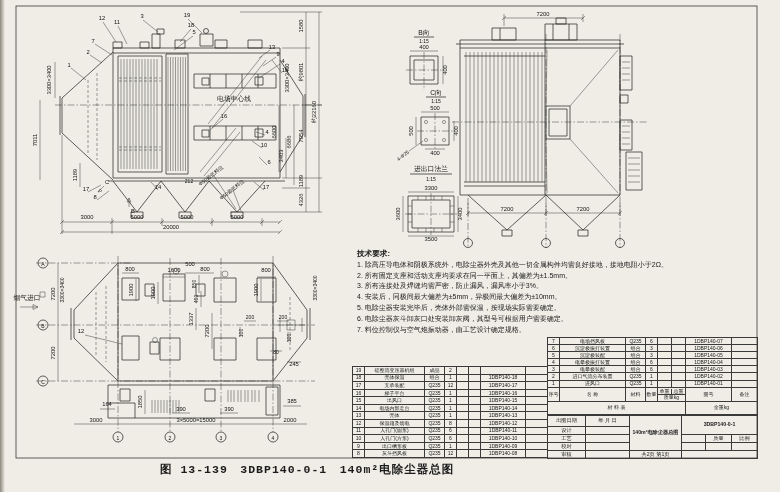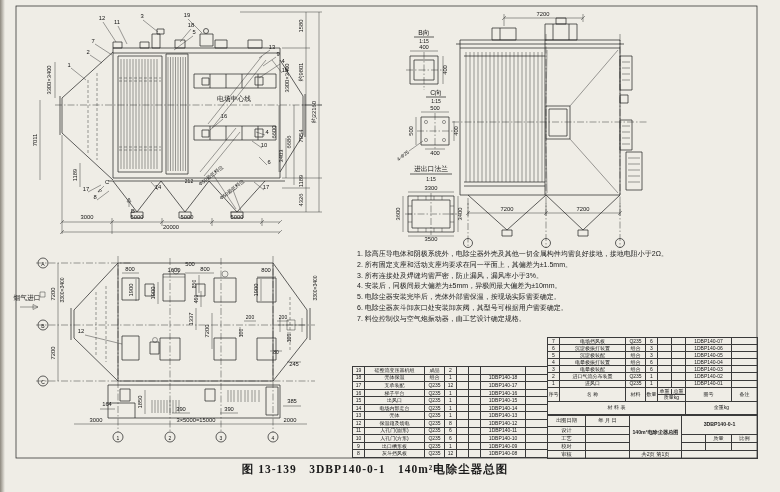--- a/index.html
+++ b/index.html
@@ -24,21 +24,21 @@
   #tleft{left:352px;top:366px;width:195px;height:92px}
   #tright{left:547px;top:337px;width:210px;height:78px}
   #tblock{left:547px;top:415px;width:210px;height:43px}
   #tblock td{font-size:5.2px}
   .split{display:flex;border-bottom:1px solid #3a3a3a}
   .split span{flex:1}
   .split span:first-child{border-right:1px solid #3a3a3a}
   .tbtitle{font-size:7.2px;font-weight:bold}
   .dno{font-size:6.2px;font-weight:bold}
   .pgs{font-size:5.4px}
-  .caption{left:160px;top:462px;width:430px;text-align:center;font-family:Liberation Serif, serif;
+  .caption{left:160px;top:462px;width:430px;text-align:left;font-family:Liberation Mono, monospace;
            font-weight:bold;font-size:11.5px;letter-spacing:1px;z-index:2}
 </style>
 </head>
 <body>
 
 <div class="edge"></div>
 
 <svg width="780" height="492" viewBox="0 0 780 492">
 
   <g class="lw">
@@ -237,20 +237,21 @@
     <text x="196" y="422">3×5000=15000</text>
     <text x="290" y="422">2000</text>
     <text transform="translate(55,294) rotate(-90)">7200</text>
     <text transform="translate(55,353) rotate(-90)">7200</text>
     <text transform="translate(64,290) rotate(-90)" class="s5">3300×3400</text>
     <text transform="translate(317,288) rotate(-90)" class="s5">3300×3400</text>
   </g>
 </svg>
 
 <div class="blk tech">
+  <div class="tt">技术要求:</div>
   <div>
       <div class="req">1. 除高压导电体和阴极系统外，电除尘器外壳及其他一切金属构件均需良好接地，接地电阻小于2Ω。</div>
       <div class="req">2. 所有固定支座和活动支座均要求在同一平面上，其偏差为±1.5mm。</div>
       <div class="req">3. 所有连接处及焊缝均需严密，防止漏风，漏风率小于3%。</div>
       <div class="req">4. 安装后，同极间最大偏差为±5mm，异极间最大偏差为±10mm。</div>
       <div class="req">5. 电除尘器安装完毕后，壳体外部需保温，按现场实际需要确定。</div>
       <div class="req">6. 电除尘器灰斗卸灰口处安装卸灰阀，其型号可根据用户需要确定。</div>
       <div class="req">7. 料位控制仪与空气炮振动器，由工艺设计确定规格。</div>
     </div>
 </div>

